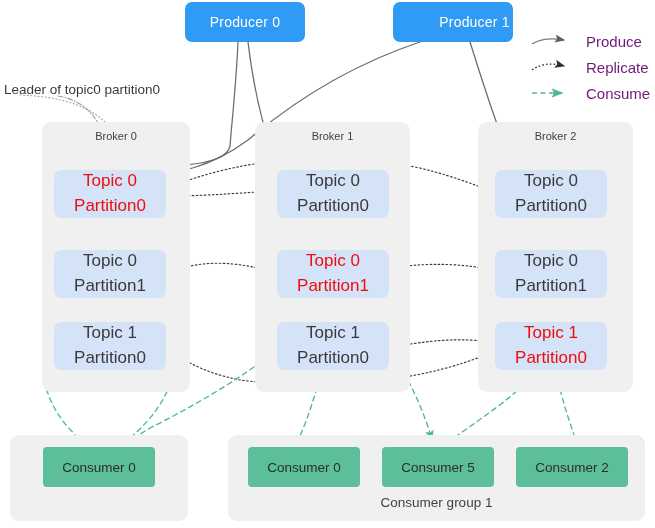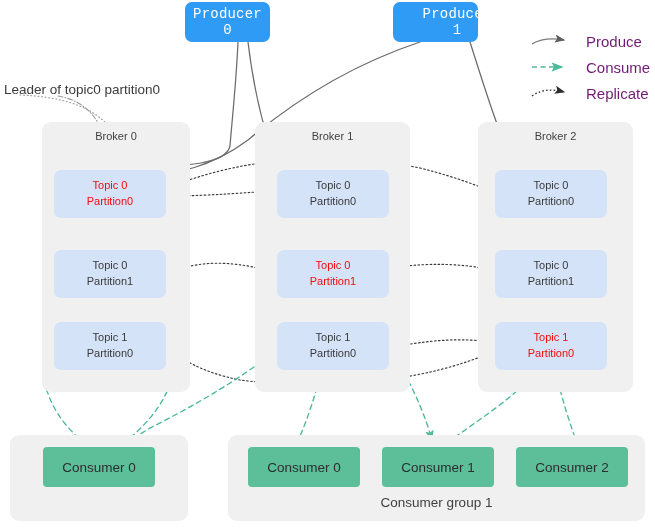--- a/index.html
+++ b/index.html
@@ -36,24 +36,23 @@
     align-items: center;
     justify-content: center;
     text-align: center;
   }
   
   .producer {
     background: #2f9bf5;
     color: #ffffff;
     border-radius: 7px;
     font-size: 14px;
-    width: 85px;
+    width: 120px;
     height: 40px;
     letter-spacing: .2px;
-    font-family: Liberation Mono, monospace;
   }
   
   .broker-panel {
     position: absolute;
     background: #f0f0f0;
     border-radius: 9px;
     box-sizing: border-box;
   }
   .broker-label {
     position: absolute;
@@ -61,21 +60,21 @@
     color: #3f3f3f;
     text-align: center;
     white-space: nowrap;
   }
   
   .topic {
     background: #d5e3f8;
     border-radius: 7px;
     width: 112px;
     height: 48px;
-    font-size: 11px;
+    font-size: 17px;
     color: #3a3a3a;
     line-height: 1.45;
   }
   .topic.leader {
     color: #f30b0b;
   }
   .topic .ln { display: block; }
   
   .cg-panel {
     position: absolute;
@@ -260,21 +259,21 @@
   <div class="cg-panel" style="left:10px; top:435px; width:178px; height:86px;"></div>
   <div class="node consumer" style="left:43px; top:447px;">
     <span>Consumer  0</span>
   </div>
 
   <div class="cg-panel" style="left:228px; top:435px; width:417px; height:86px;"></div>
   <div class="node consumer" style="left:248px; top:447px;">
     <span>Consumer  0</span>
   </div>
   <div class="node consumer" style="left:382px; top:447px;">
-    <span>Consumer  1</span>
+    <span>Consumer  5</span>
   </div>
   <div class="node consumer" style="left:516px; top:447px;">
     <span>Consumer  2</span>
   </div>
   <div class="cg-label" style="left:228px; top:495px; width:417px;">Consumer group 1</div>
 
   <div class="legend">
 
     <div class="legend-row">
       <svg class="legend-sym" viewBox="0 0 52 16" xmlns="http://www.w3.org/2000/svg">
@@ -284,36 +283,36 @@
           </marker>
         </defs>
         <path d="M4,11 C14,5 24,5 36,7" fill="none" stroke="#7a7a7a" stroke-width="1.3" marker-end="url(#lg-ah1)"></path>
       </svg>
       <span class="legend-text">Produce</span>
     </div>
 
     <div class="legend-row">
       <svg class="legend-sym" viewBox="0 0 52 16" xmlns="http://www.w3.org/2000/svg">
         <defs>
+          <marker id="lg-ah2" markerWidth="9" markerHeight="9" refX="7" refY="3.2" orient="auto" markerUnits="strokeWidth">
+            <path d="M0,0 L8,3.2 L0,6.4 L1.7,3.2 Z" fill="#2e2e2e"></path>
+          </marker>
+        </defs>
+        <path d="M4,11 C14,4 24,4 36,7" fill="none" stroke="#2e2e2e" stroke-width="1.3" stroke-dasharray="1.6,2.2" marker-end="url(#lg-ah2)"></path>
+      </svg>
+      <span class="legend-text">Replicate</span>
+    </div>
+
+    <div class="legend-row">
+      <svg class="legend-sym" viewBox="0 0 52 16" xmlns="http://www.w3.org/2000/svg">
+        <defs>
           <marker id="lg-ah3" markerWidth="9" markerHeight="9" refX="7" refY="3.2" orient="auto" markerUnits="strokeWidth">
             <path d="M0,0 L8,3.2 L0,6.4 L1.7,3.2 Z" fill="#4db89a"></path>
           </marker>
         </defs>
         <path d="M4,8 L34,8" fill="none" stroke="#4db89a" stroke-width="1.5" stroke-dasharray="5,3.5" marker-end="url(#lg-ah3)"></path>
       </svg>
       <span class="legend-text">Consume</span>
     </div>
 
-    <div class="legend-row">
-      <svg class="legend-sym" viewBox="0 0 52 16" xmlns="http://www.w3.org/2000/svg">
-        <defs>
-          <marker id="lg-ah2" markerWidth="9" markerHeight="9" refX="7" refY="3.2" orient="auto" markerUnits="strokeWidth">
-            <path d="M0,0 L8,3.2 L0,6.4 L1.7,3.2 Z" fill="#2e2e2e"></path>
-          </marker>
-        </defs>
-        <path d="M4,11 C14,4 24,4 36,7" fill="none" stroke="#2e2e2e" stroke-width="1.3" stroke-dasharray="1.6,2.2" marker-end="url(#lg-ah2)"></path>
-      </svg>
-      <span class="legend-text">Replicate</span>
-    </div>
-
   </div>
 
 </div>
 
 </body></html>

